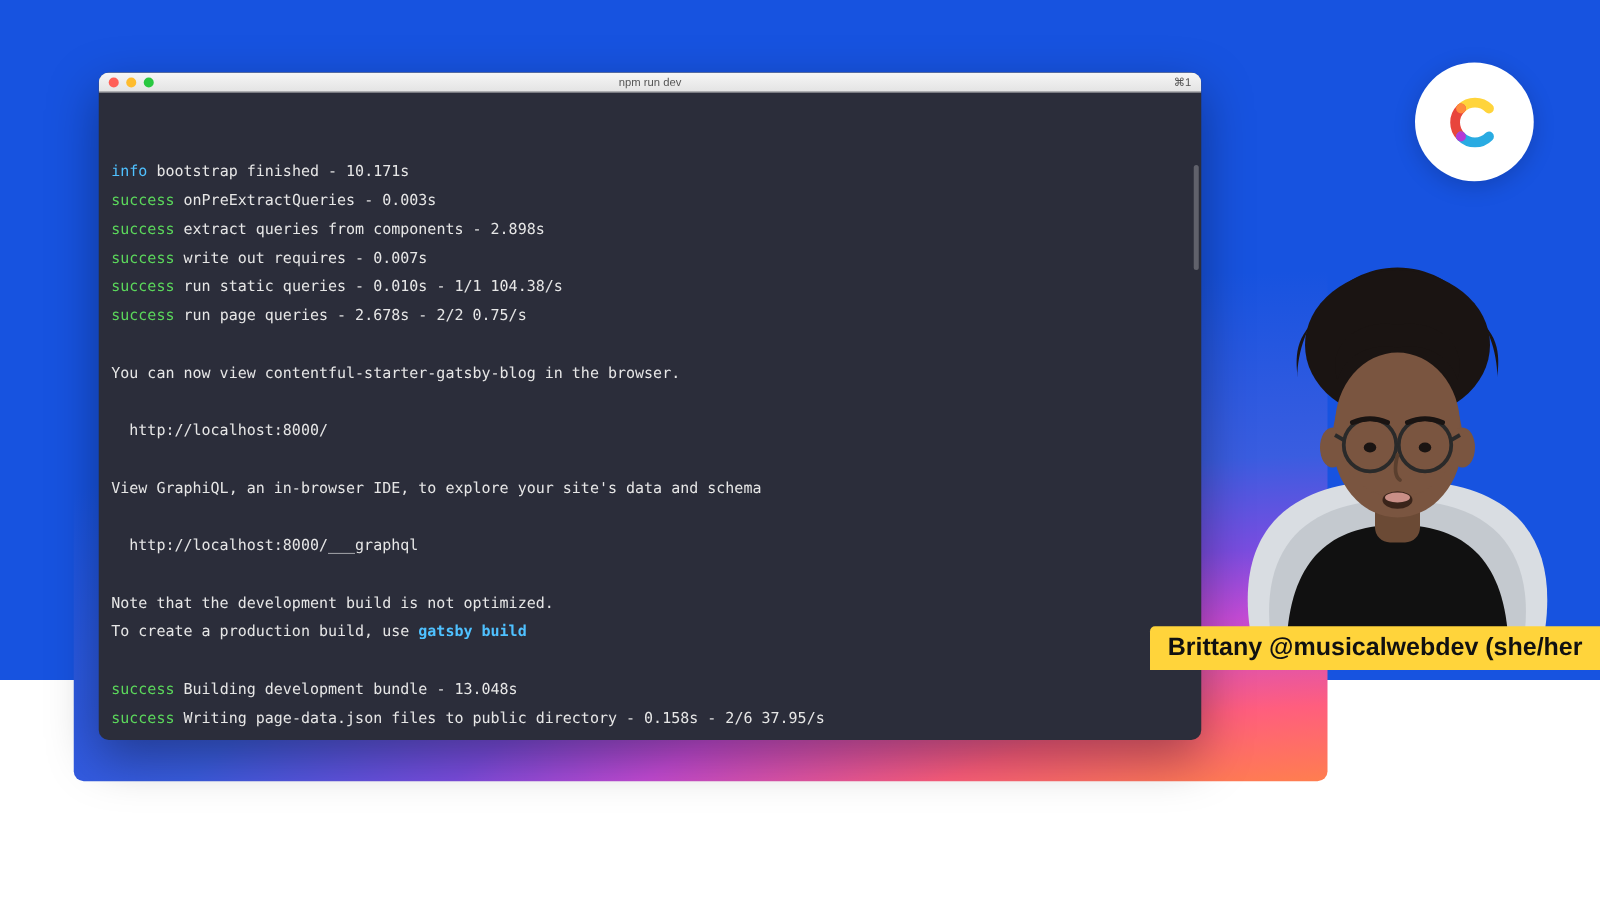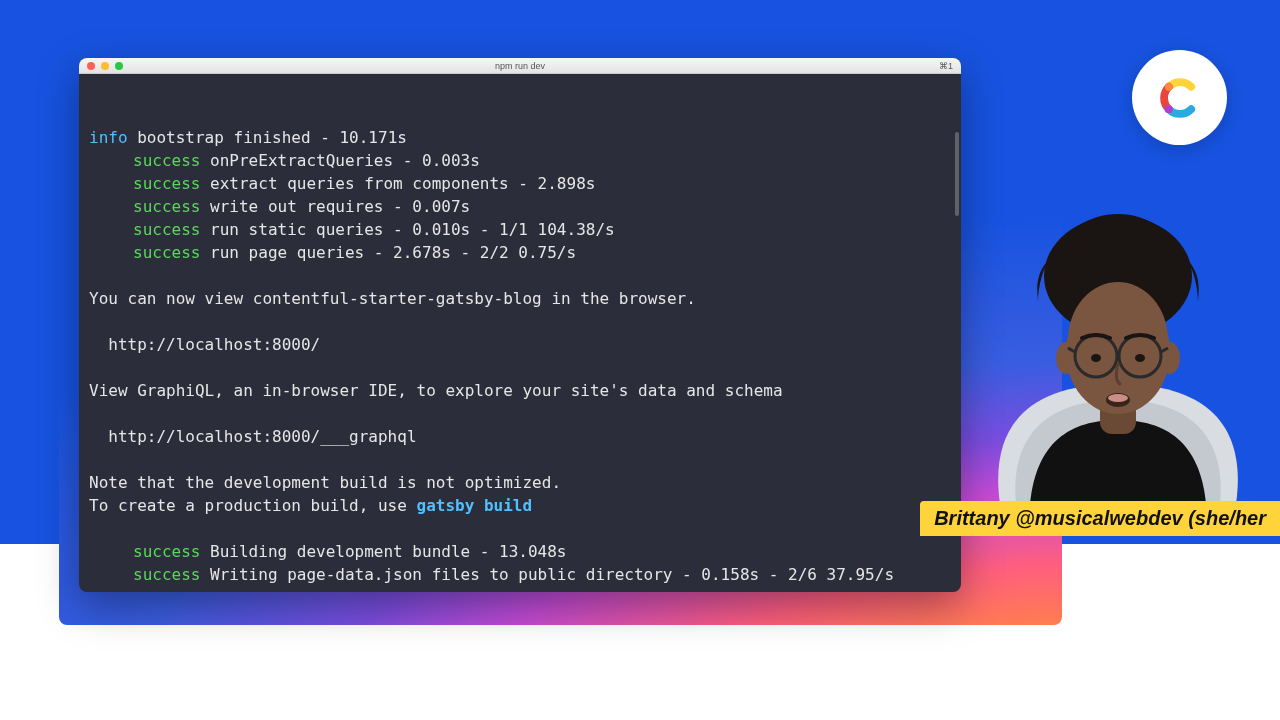--- a/index.html
+++ b/index.html
@@ -45,33 +45,33 @@
   .titlebar-title {
     position:absolute; left:0; right:0; text-align:center;
     font-size:9px; color:#555; font-weight:400;
   }
   .titlebar-right {
     position:absolute; right:8px; font-size:9px; color:#555;
   }
   .termbody {
     padding: 6px 10px 10px 10px;
     font-family: "SF Mono", ui-monospace, Menlo, Consolas, monospace;
-    font-size: 16px;
+    font-size: 12px;
     line-height: 23px;
     color: #e6e6e6;
     white-space: pre;
     position: relative;
     height: calc(100% - 16px);
   }
   .term-scroll {
     position:absolute; right:2px; top:58px; width:4px; height:84px;
     background: rgba(255,255,255,0.25); border-radius:2px;
   }
   .c-info    { color:#4fc1ff; }
-  .c-success { color:#5bd75b;margin-left:44px; }
+  .c-success { color:#5bd75b; }
   .c-cmd     { color:#4fc1ff;font-weight:bold; }
   .c-plain   { color:#e6e6e6; }
 
   
   .logo-badge {
     position:absolute; top:50px; right:53px;
     width:95px; height:95px; border-radius:50%;
     background:#fff;
     display:flex; align-items:center; justify-content:center;
     box-shadow: 0 4px 18px rgba(0,0,0,0.18);
@@ -87,21 +87,20 @@
   .webcam svg { width:100%; height:100%; display:block; }
 
   
   .name-banner {
     position:absolute; right:0; bottom:8px;
     background:#ffd43b;
     color:#111;
     font-size:20px; font-weight:600;
     padding:6px 14px 6px 14px;
     border-top-left-radius:4px;
-    font-style:italic;
   }
 </style>
 </head>
 <body>
 
 <div class="stage">
 
   <div class="desktop"></div>
 
   <div class="termwin">

